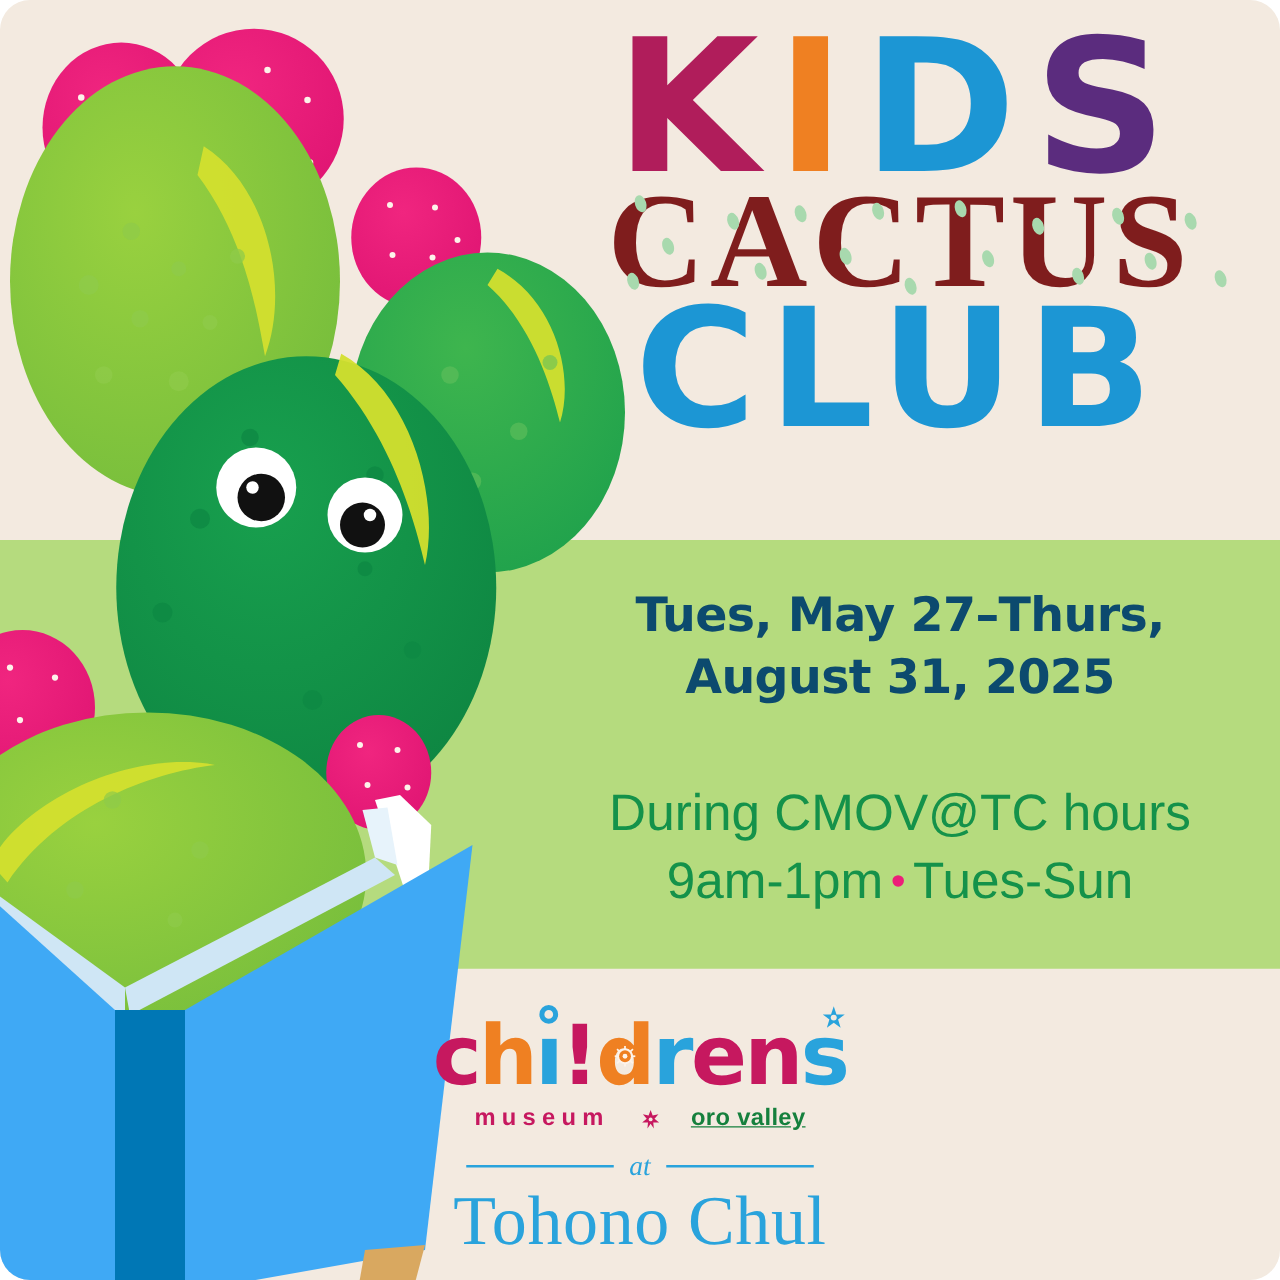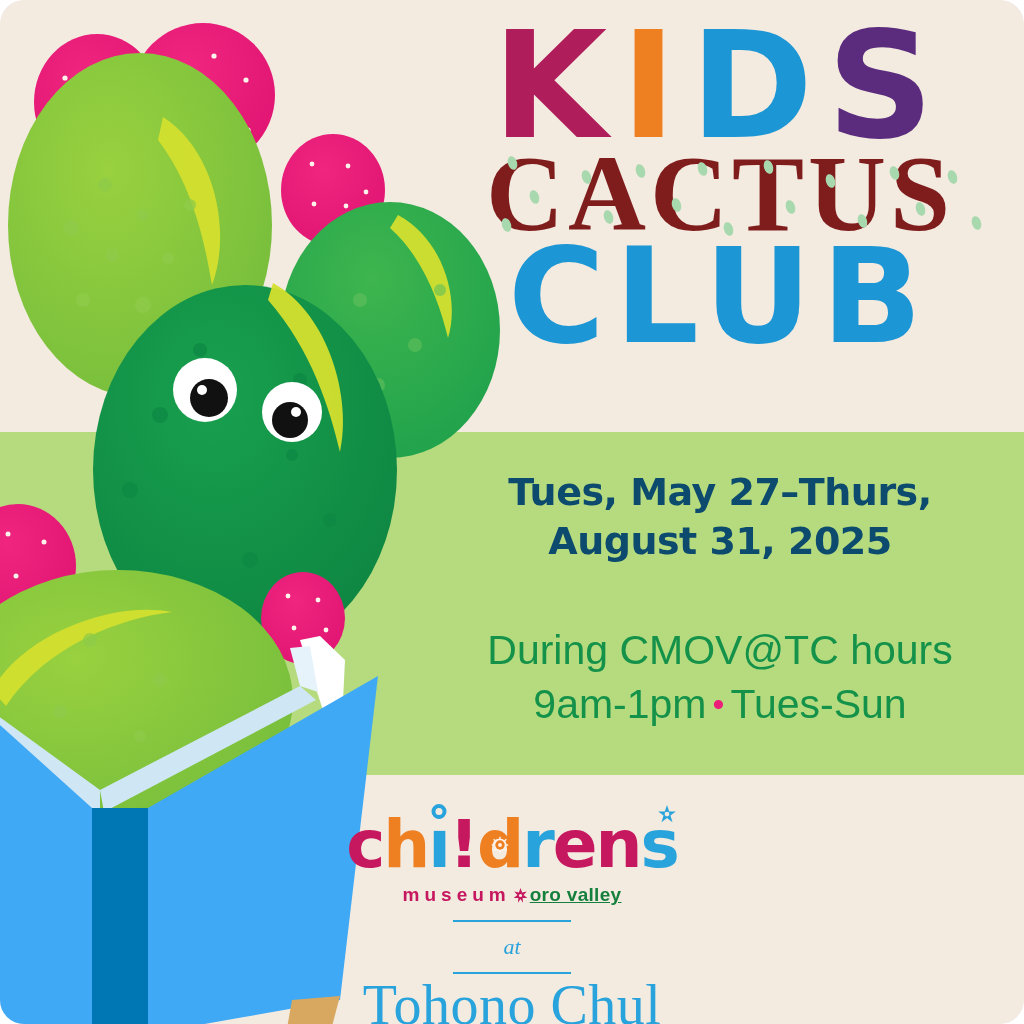--- a/index.html
+++ b/index.html
@@ -170,32 +170,31 @@
 
   .logo-sub {
     margin-top: 6px;
     font-family: "Liberation Sans", sans-serif;
     font-weight: bold;
     font-size: 19px;
     white-space: nowrap;
     display: flex;
     align-items: center;
     justify-content: center;
-    gap: 1px;
+    gap: 24px;
   }
   .sub-museum { color: #C6185F; letter-spacing: 5px; }
   .sub-oro { color: #15803d; letter-spacing: 0.3px; text-decoration: underline; }
 
   .logo-at {
     margin-top: 14px;
     display: flex;
     align-items: center;
     justify-content: center;
     gap: 12px;
-    flex-direction: column;
   }
   .rule { height: 2px; background: #29A3DC; width: 118px; }
   .at-txt {
     font-family: "Liberation Serif", serif;
     font-style: italic;
     font-size: 22px;
     color: #29A3DC;
   }
   .logo-tc {
     margin-top: 2px;

